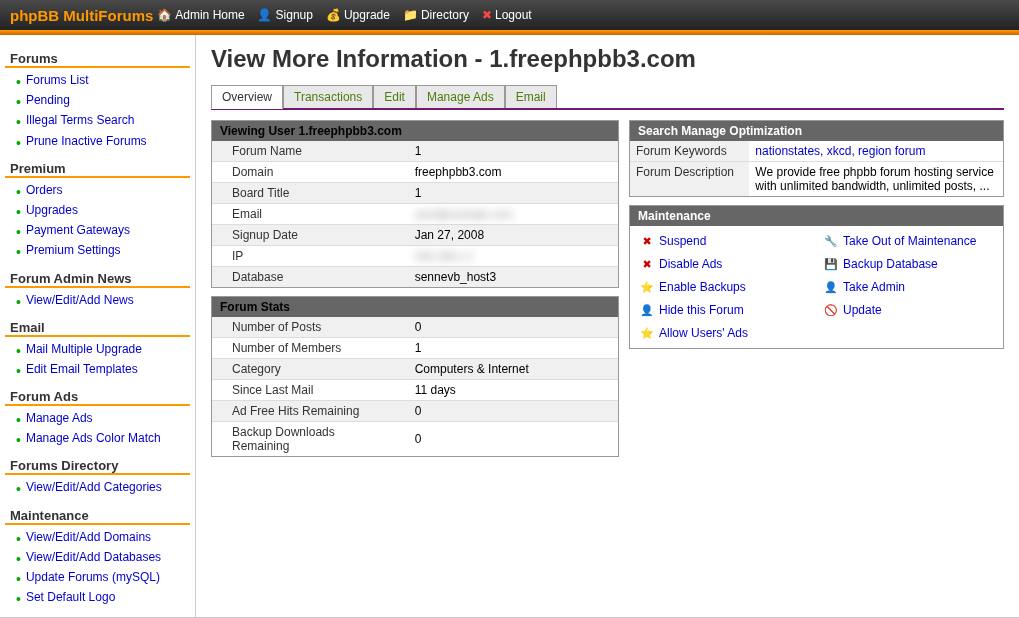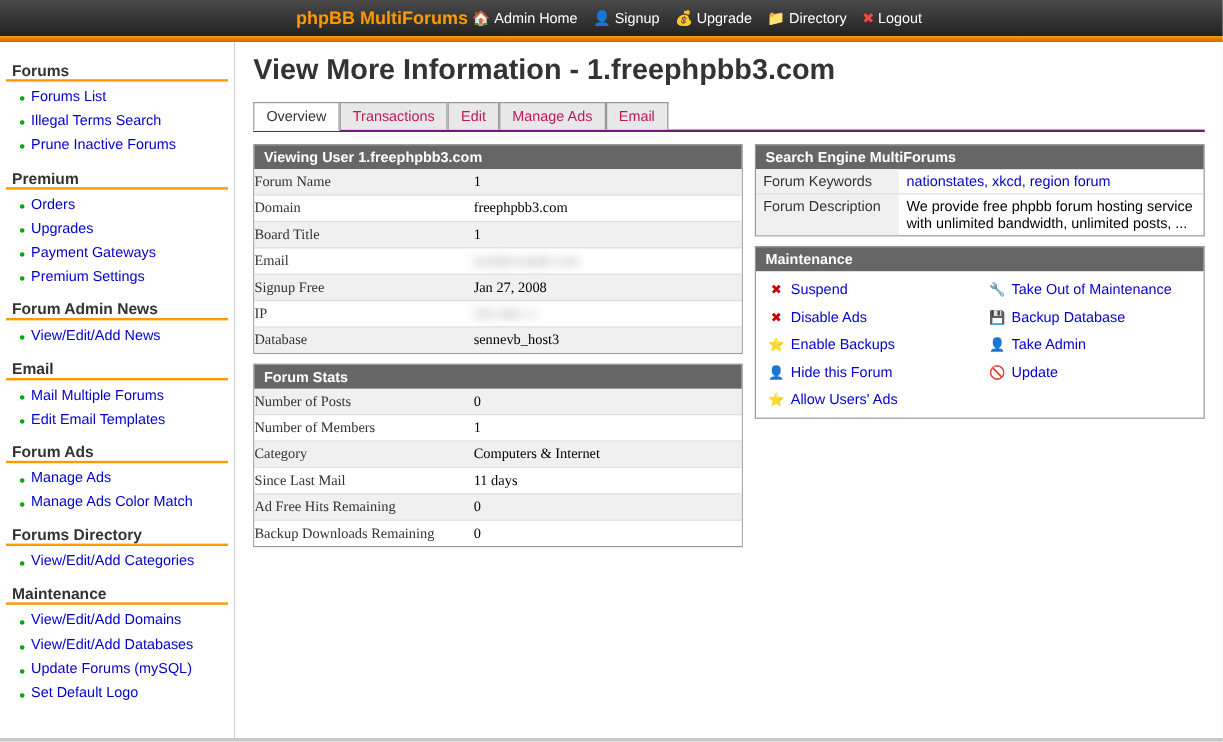--- a/index.html
+++ b/index.html
@@ -4,21 +4,21 @@
   <style>
     * { margin: 0; padding: 0; box-sizing: border-box; }
     body { font-family: Arial, Helvetica, sans-serif; font-size: 12px; background: #c8c8c8; }
 
     
     #header {
       background: linear-gradient(to bottom, #4a4a4a, #222);
       padding: 6px 10px;
       display: flex;
       align-items: center;
-      justify-content: center;
+      justify-content: flex-start;
     }
     #header .logo {
       color: #fff;
       font-size: 15px;
       font-weight: bold;
     }
     #header .logo span { color: #f90; }
     #header nav { display: flex; gap: 5px; align-items: center; }
     #header nav a {
       color: #fff;
@@ -86,21 +86,21 @@
     }
 
     
     .tabs { display: flex; gap: 0; margin-bottom: 10px; border-bottom: 2px solid #701a75; }
     .tab {
       padding: 4px 10px;
       border: 1px solid #999;
       border-bottom: none;
       background: #e8e8e8;
       cursor: pointer;
-      color: #be185d;
+      color: #4d7c0f;
       font-size: 12px;
       text-decoration: none;
     }
     .tab.active {
       background: #fff;
       border-bottom: 1px solid #fff;
       color: #333;
       margin-bottom: -1px;
       font-weight: normal;
     }
@@ -110,31 +110,30 @@
     .left-panel { flex: 1; }
     .right-panel { width: 375px; }
 
     
     .info-box {
       border: 1px solid #999;
       margin-bottom: 8px;
     }
     .info-box-header {
       background: #666;
-      color: #ffffff;
+      color: #000000;
       padding: 3px 8px;
       font-weight: bold;
       font-size: 12px;
     }
     .info-table { width: 100%; border-collapse: collapse; }
     .info-table td {
-      padding: 3px 0;
+      padding: 3px 20px;
       font-size: 12px;
       border-bottom: 1px solid #ddd;
-      font-family: Liberation Serif, serif;
     }
     .info-table tr:last-child td { border-bottom: none; }
     .info-table td:first-child { width: 45%; color: #333; }
     .info-table td:second-child { color: #333; }
     .info-table tr:nth-child(odd) { background: #f0f0f0; }
     .info-table tr:nth-child(even) { background: #fff; }
 
     
     .seo-box {
       border: 1px solid #999;
@@ -234,20 +233,21 @@
 <div id="orange-bar"></div>
 
 <div id="layout">
 
   <div id="sidebar">
 
     <div>
       <div class="sidebar-section-title">Forums</div>
       <div class="sidebar-divider"></div>
       <div class="sidebar-item">Forums List</div>
+      <div class="sidebar-item">Pending</div>
       <div class="sidebar-item">Illegal Terms Search</div>
       <div class="sidebar-item">Prune Inactive Forums</div>
     </div>
 
     <div>
       <div class="sidebar-section-title">Premium</div>
       <div class="sidebar-divider"></div>
       <div class="sidebar-item">Orders</div>
       <div class="sidebar-item">Upgrades</div>
       <div class="sidebar-item">Payment Gateways</div>
@@ -256,21 +256,21 @@
 
     <div>
       <div class="sidebar-section-title">Forum Admin News</div>
       <div class="sidebar-divider"></div>
       <div class="sidebar-item">View/Edit/Add News</div>
     </div>
 
     <div>
       <div class="sidebar-section-title">Email</div>
       <div class="sidebar-divider"></div>
-      <div class="sidebar-item">Mail Multiple Forums</div>
+      <div class="sidebar-item">Mail Multiple Upgrade</div>
       <div class="sidebar-item">Edit Email Templates</div>
     </div>
 
     <div>
       <div class="sidebar-section-title">Forum Ads</div>
       <div class="sidebar-divider"></div>
       <div class="sidebar-item">Manage Ads</div>
       <div class="sidebar-item">Manage Ads Color Match</div>
     </div>
 
@@ -322,21 +322,21 @@
             </tr>
             <tr>
               <td>Board Title</td>
               <td>1</td>
             </tr>
             <tr>
               <td>Email</td>
               <td><span style="filter:blur(4px);color:#888;font-size:11px;">user@example.com</span></td>
             </tr>
             <tr>
-              <td>Signup Free</td>
+              <td>Signup Date</td>
               <td>Jan 27, 2008</td>
             </tr>
             <tr>
               <td>IP</td>
               <td><span style="filter:blur(4px);color:#888;font-size:11px;">192.168.1.1</span></td>
             </tr>
             <tr>
               <td>Database</td>
               <td>sennevb_host3</td>
             </tr>
@@ -374,21 +374,21 @@
             </tr>
           </tbody>
             </table>
         </div>
 
       </div>
 
       <div class="right-panel">
 
         <div class="seo-box">
-          <div class="seo-box-header">Search Engine MultiForums</div>
+          <div class="seo-box-header">Search Manage Optimization</div>
           <table class="seo-table">
             <tbody>
                 <tr>
               <td>Forum Keywords</td>
               <td>
                 <span class="kw-link">nationstates, xkcd, region forum</span>
               </td>
             </tr>
             <tr>
               <td>Forum Description</td>

